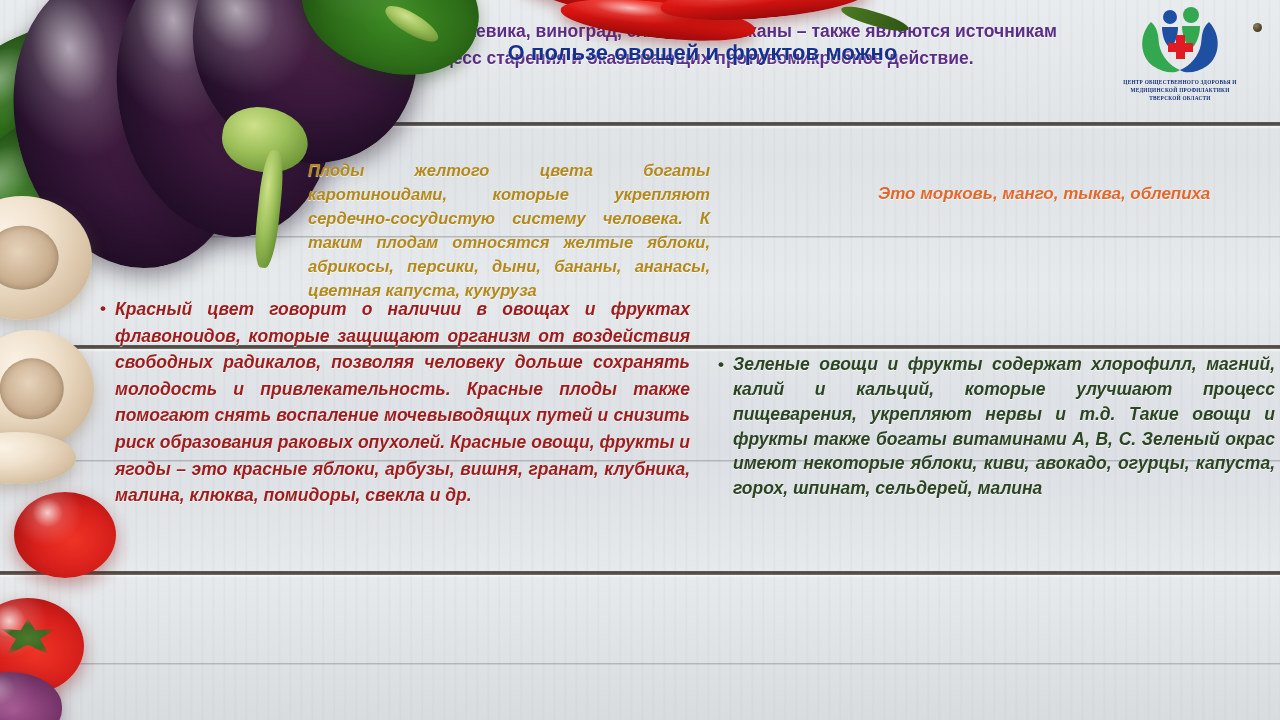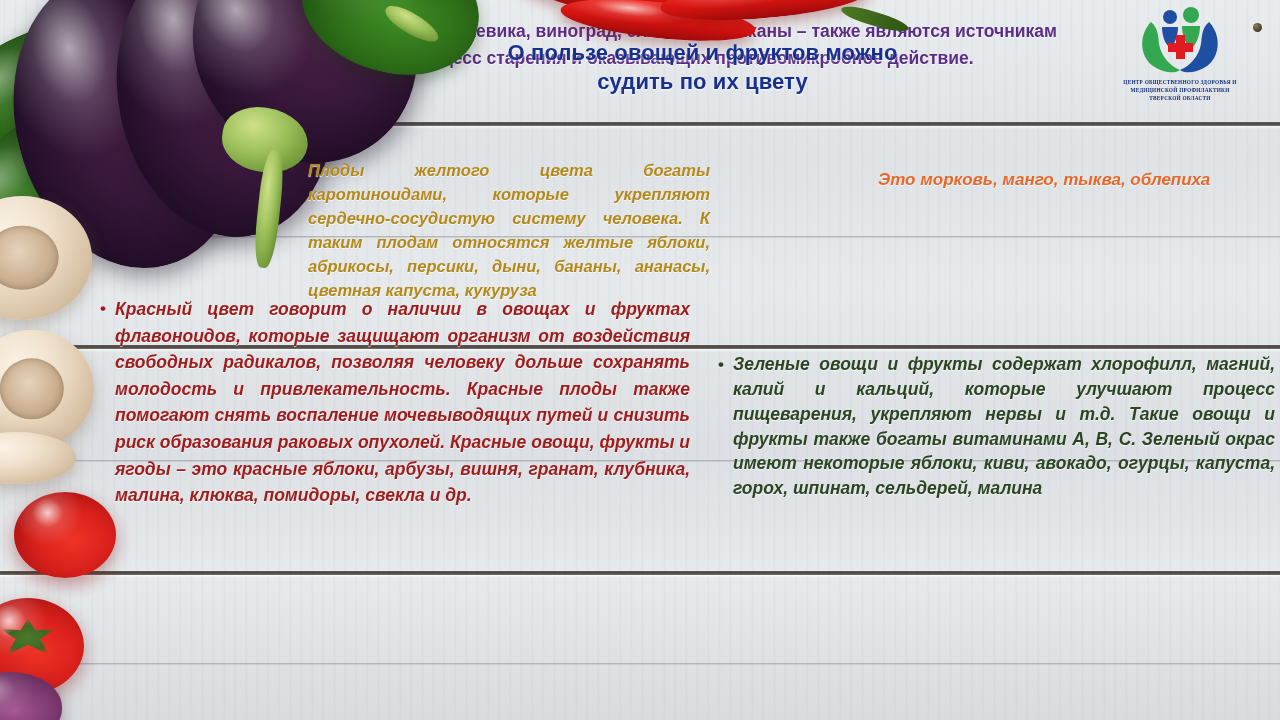--- a/index.html
+++ b/index.html
@@ -119,21 +119,21 @@
   #yellow-block{
     left:308px;top:158px;width:402px;
     color:#b3891b;font-size:16.5px;line-height:1.46;
     text-shadow:0 1px 1px rgba(255,255,255,.75);
   }
   #orange-block{
     left:878px;top:165px;width:390px;
     color:#e2682b;font-size:17px;line-height:1.32;
     text-shadow:0 1px 1px rgba(255,255,255,.75);
   }
-  #orange-block .second{margin-top:4px;}
+  #orange-block .second{margin-top:18px;}
 
   #red-block{
     left:100px;top:296px;width:590px;
     color:#9d1c1c;font-size:17.5px;line-height:1.52;
     text-shadow:0 1px 1px rgba(255,255,255,.7);
   }
   #green-block{
     left:718px;top:352px;width:557px;
     color:#2b4422;font-size:17.5px;line-height:1.42;
     text-shadow:0 1px 1px rgba(255,255,255,.7);
@@ -216,21 +216,20 @@
     </svg>
     <div class="logo-caption">
       <div>ЦЕНТР ОБЩЕСТВЕННОГО ЗДОРОВЬЯ И</div>
       <div>МЕДИЦИНСКОЙ ПРОФИЛАКТИКИ</div>
       <div>ТВЕРСКОЙ ОБЛАСТИ</div>
     </div>
   </div>
 
   <div id="title">
     <div>О пользе овощей и фруктов можно</div>
-    <div>судить по их цвету</div>
   </div>
 
   <div id="yellow-block" class="block">
     <p class="just">Плоды желтого цвета богаты каротиноидами, которые укрепляют сердечно-сосудистую систему человека. К таким плодам относятся желтые яблоки, абрикосы, персики, дыни, бананы, ананасы, цветная капуста, кукуруза</p>
   </div>
 
   <div id="orange-block" class="block">
     <p class="second">Это морковь, манго, тыква, облепиха</p>
   </div>
 

